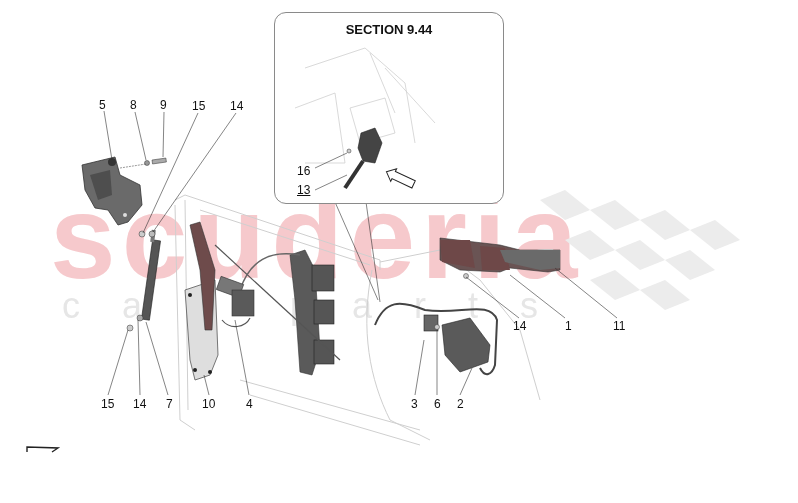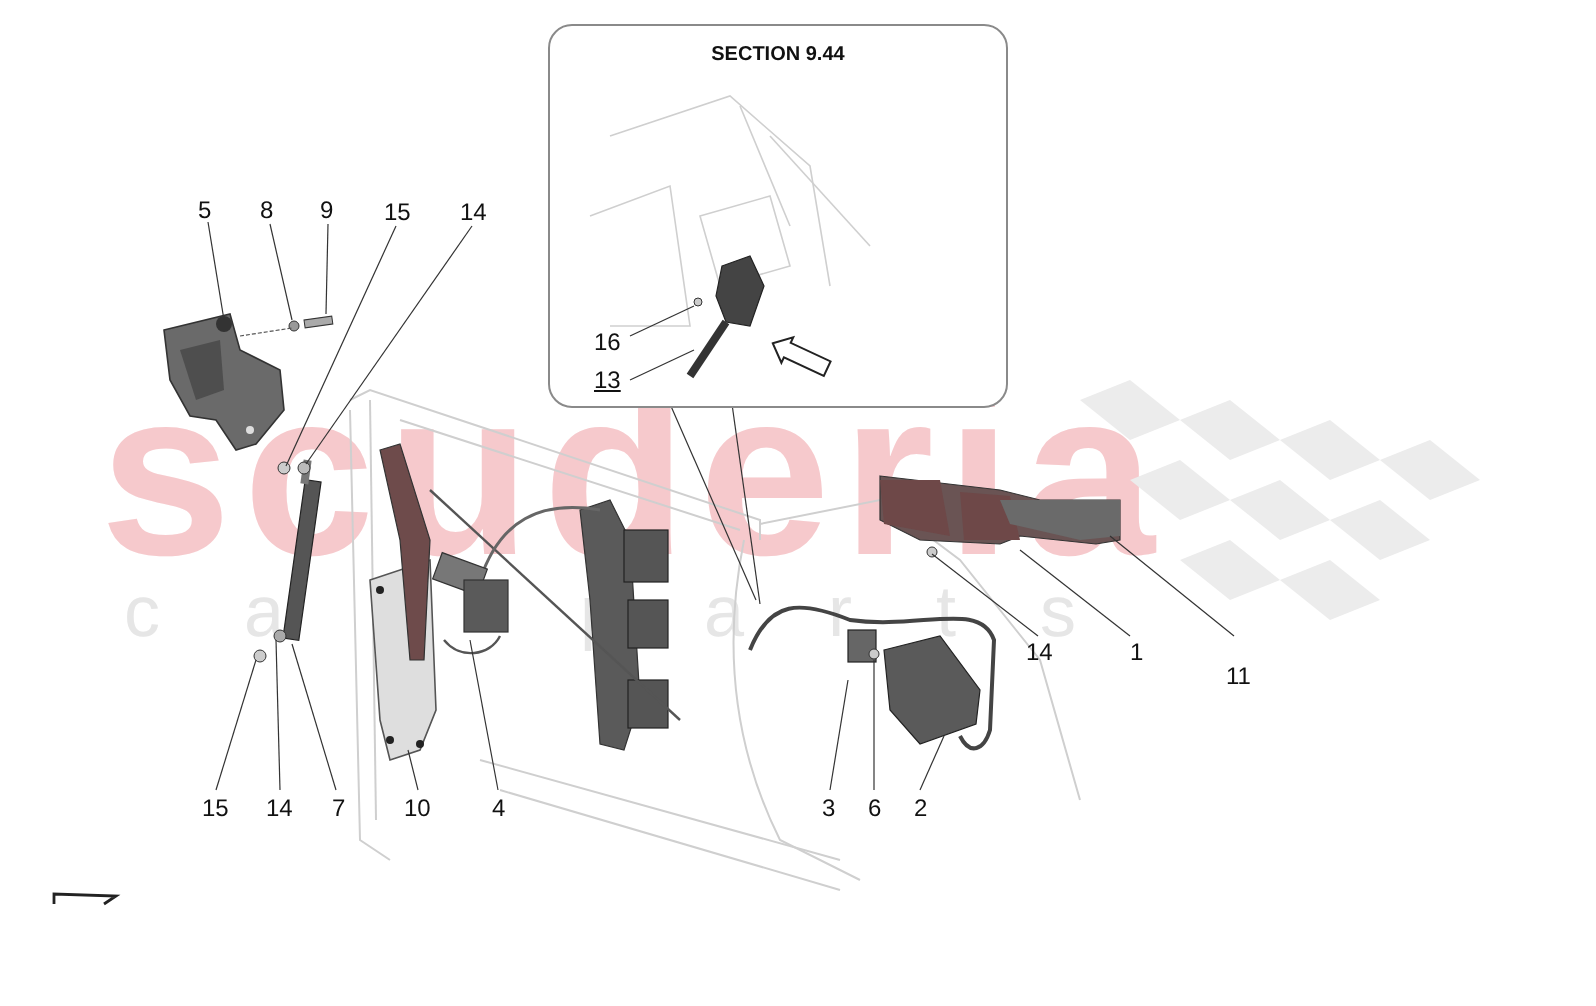--- a/index.html
+++ b/index.html
@@ -2,21 +2,21 @@
 <html><head>
 <meta charset="utf-8">
 <style>
   html, body { margin:0; padding:0; background:#ffffff; }
   body { width:798px; height:503px; position:relative; overflow:hidden; font-family:"Liberation Sans", sans-serif; }
   .stage { position:absolute; left:0; top:0; width:798px; height:503px; }
   .watermark-main { position:absolute; left:50px; top:178px; font-family:"Liberation Sans", sans-serif; font-weight:bold; font-size:118px; letter-spacing:6px; color:#f6c9cc; line-height:1; }
   .watermark-sub { position:absolute; left:62px; top:288px; font-family:"Liberation Sans", sans-serif; font-size:36px; letter-spacing:42px; color:#e6e6e6; line-height:1; }
   .callout { position:absolute; font-size:12px; color:#111; line-height:1; }
   .inset { position:absolute; border:1px solid #8a8a8a; border-radius:12px; background:#fff; }
-  .inset-title { position:absolute; left:0; width:100%; text-align:center; top:9px; font-weight:bold; font-size:10px; color:#111; }
+  .inset-title { position:absolute; left:0; width:100%; text-align:center; top:9px; font-weight:bold; font-size:13px; color:#111; }
   svg { position:absolute; left:0; top:0; }
 </style>
 </head>
 <body>
 
 <div class="stage">
 
   <div class="watermark-main">scuderia</div>
   <div class="watermark-sub">car parts</div>
 
@@ -164,19 +164,19 @@
   <span class="callout" style="left:230px; top:100px;">14</span>
 
   <span class="callout" style="left:101px; top:398px;">15</span>
   <span class="callout" style="left:133px; top:398px;">14</span>
   <span class="callout" style="left:166px; top:398px;">7</span>
   <span class="callout" style="left:202px; top:398px;">10</span>
   <span class="callout" style="left:246px; top:398px;">4</span>
 
   <span class="callout" style="left:513px; top:320px;">14</span>
   <span class="callout" style="left:565px; top:320px;">1</span>
-  <span class="callout" style="left:613px; top:332px;">11</span>
+  <span class="callout" style="left:613px; top:320px;">11</span>
 
   <span class="callout" style="left:411px; top:398px;">3</span>
   <span class="callout" style="left:434px; top:398px;">6</span>
   <span class="callout" style="left:457px; top:398px;">2</span>
 
 </div>
 
 </body></html>

